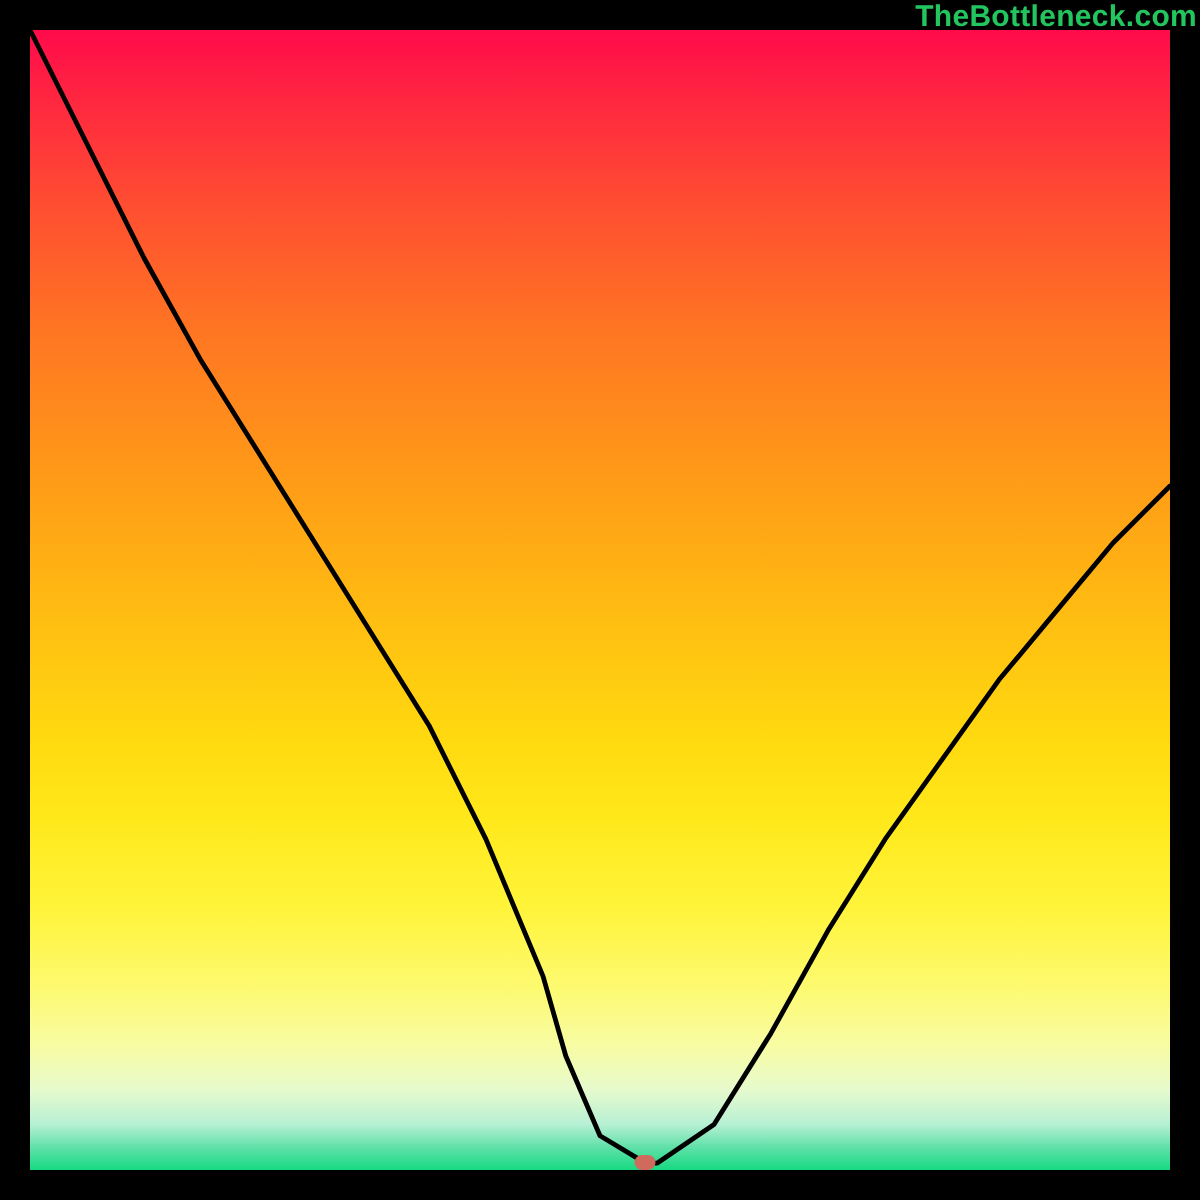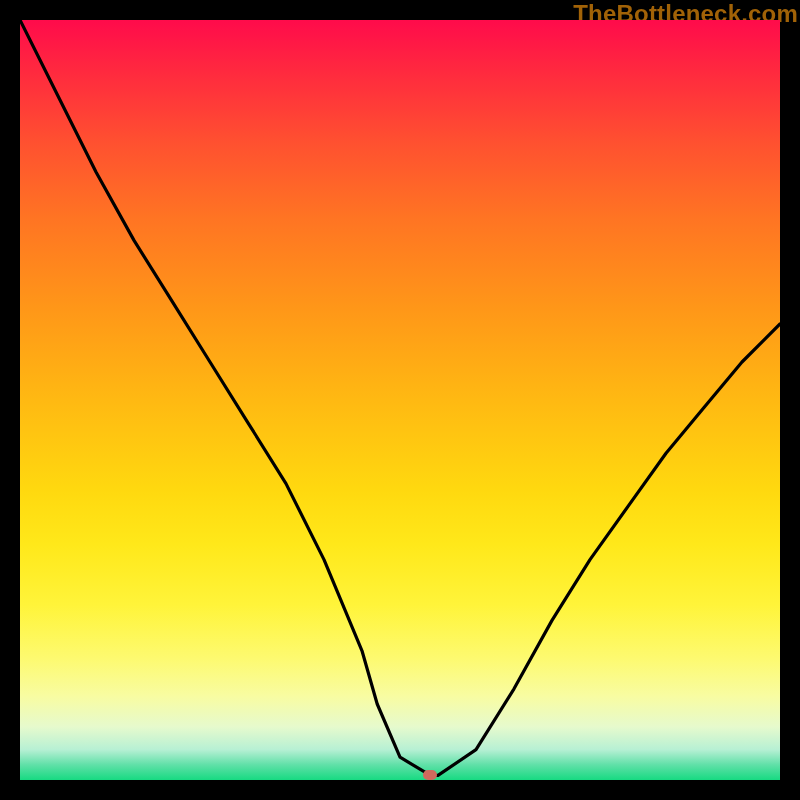--- a/index.html
+++ b/index.html
@@ -32,23 +32,23 @@
       #b7f0d4 96%,
       #60e0a8 98%,
       #17da82 100%
     );
   }
   .watermark {
     position: absolute;
     top: 0px;
     right: 2px;
     font-family: Arial, Helvetica, sans-serif;
-    font-size: 24px;
+    font-size: 20px;
     font-weight: bold;
-    color: #a16207;
+    color: #22c55e;
     letter-spacing: 0.2px;
   }
   .curve-svg {
     position: absolute;
     left: 0;
     top: 0;
     width: 760px;
     height: 760px;
   }
   .marker {

